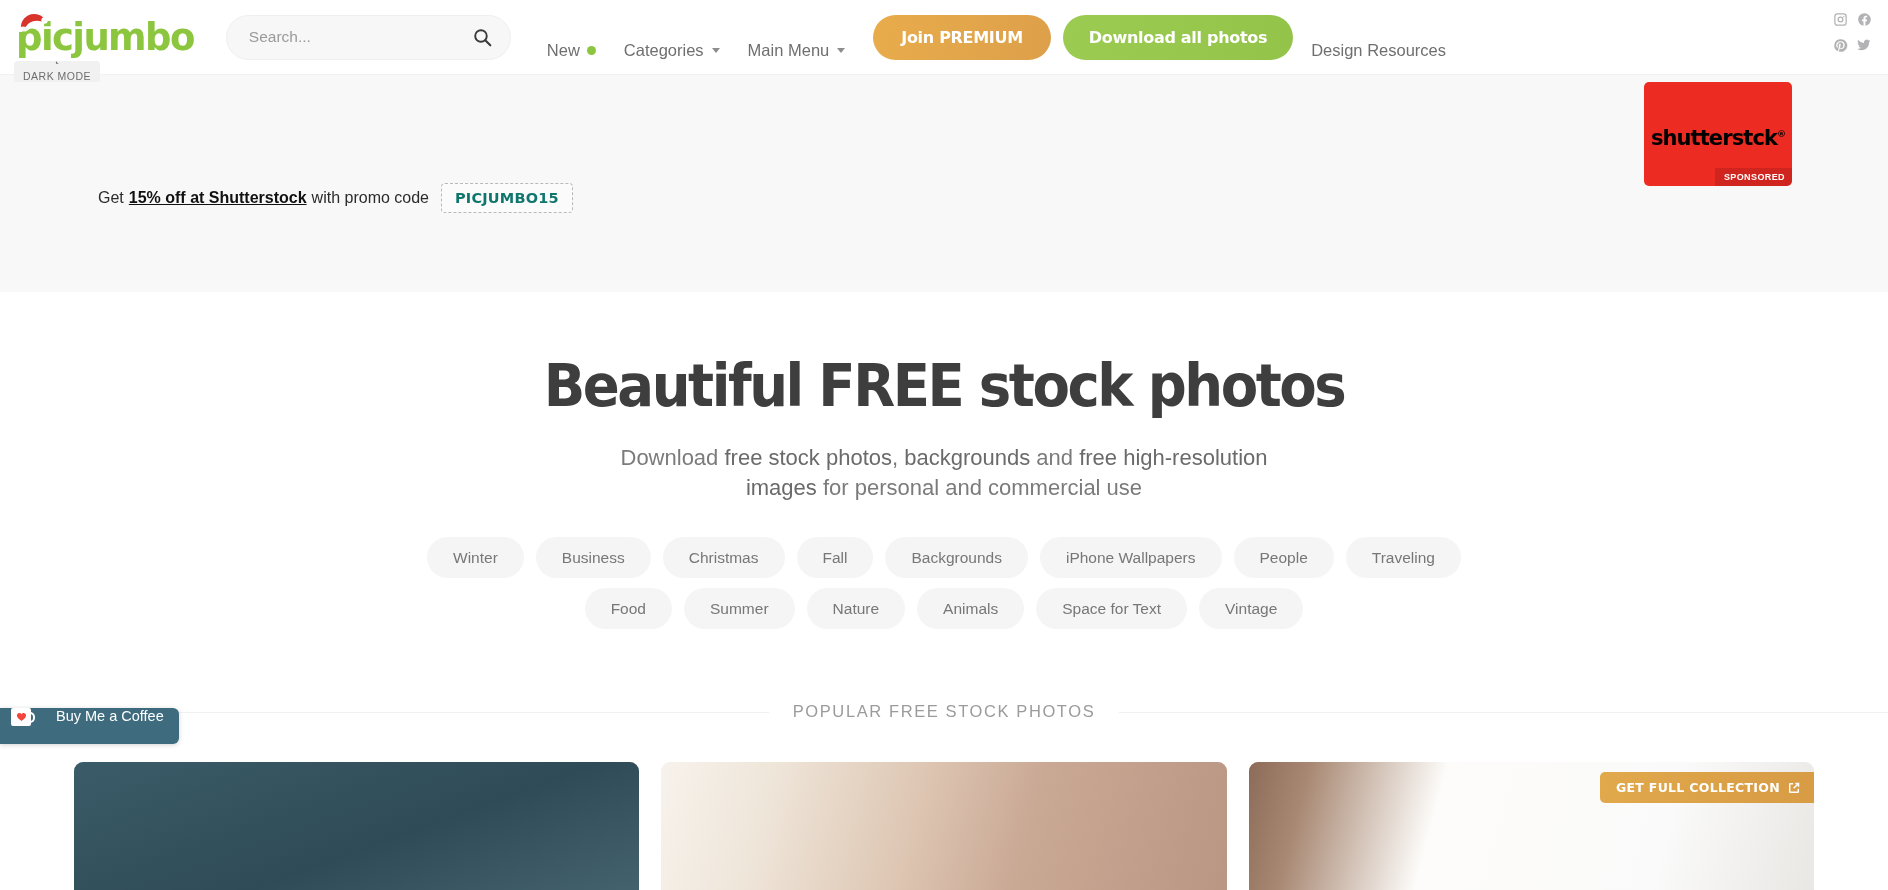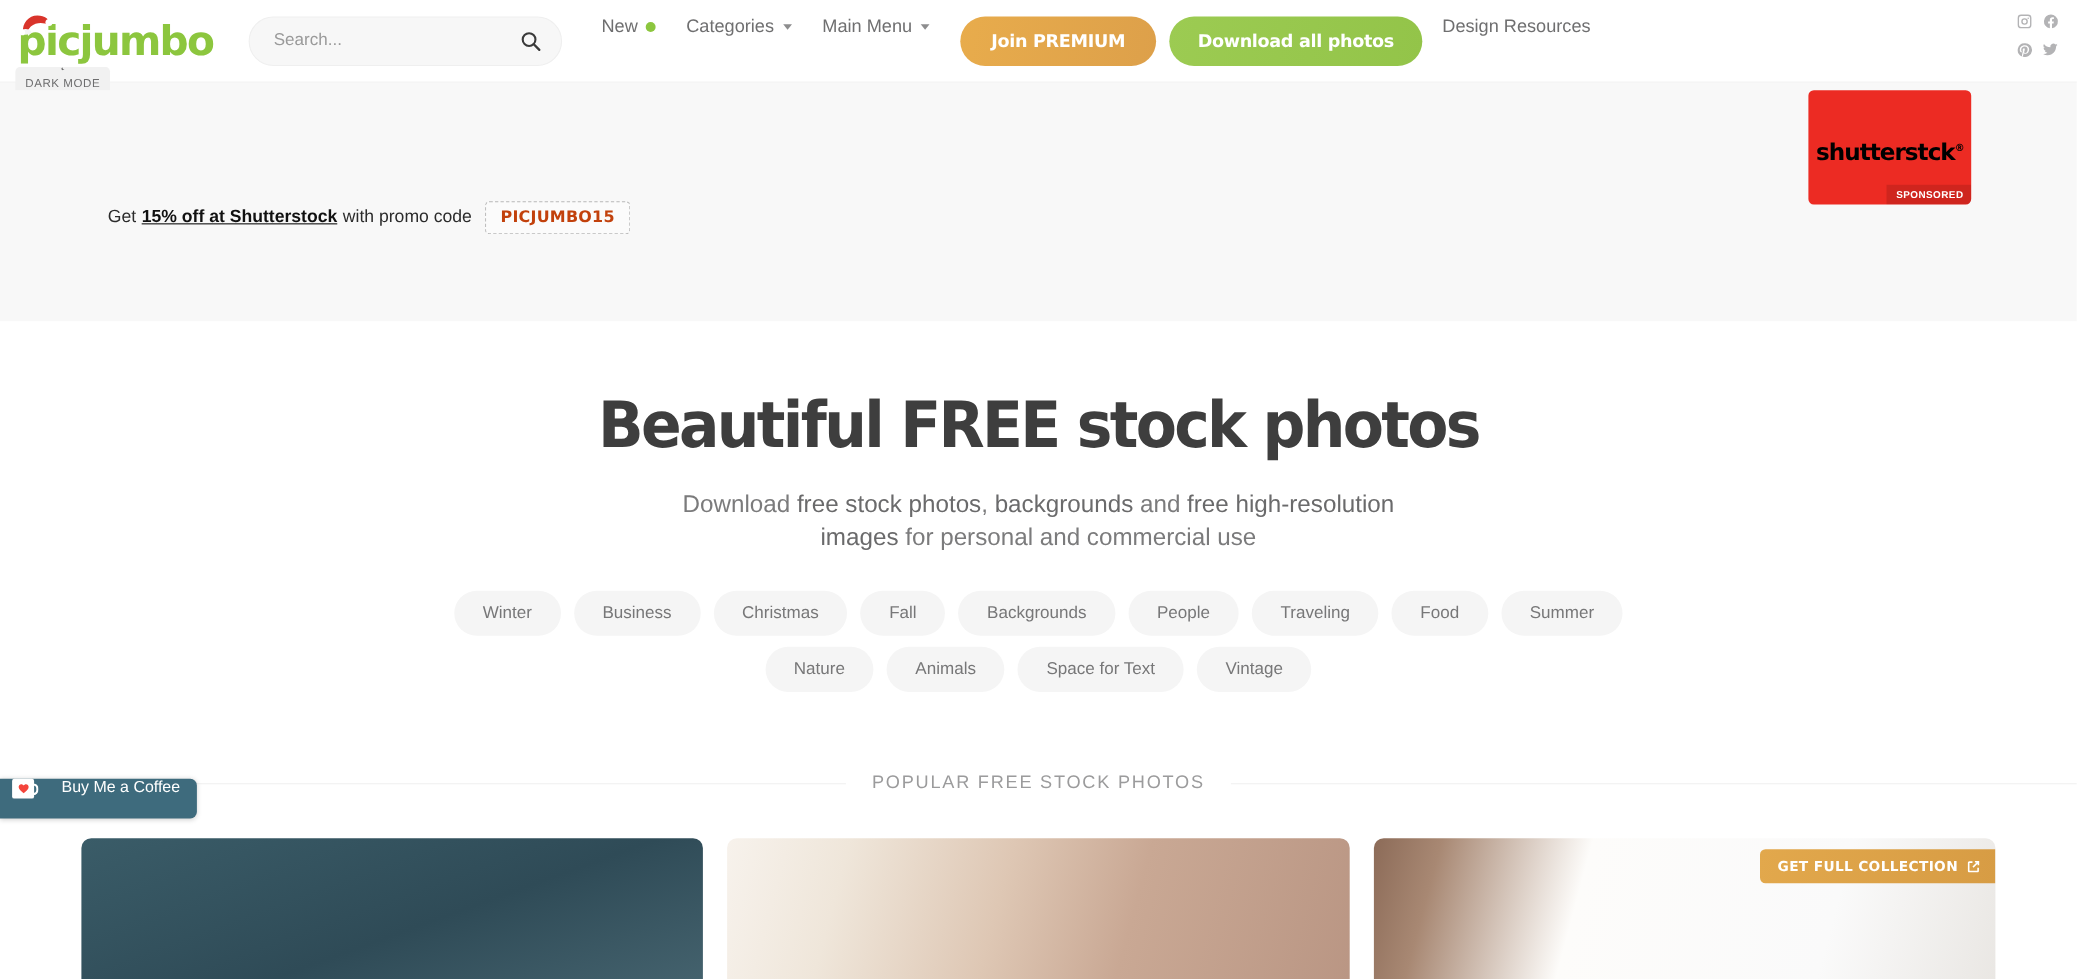--- a/index.html
+++ b/index.html
@@ -76,21 +76,21 @@
   .search-btn {
     width: 42px; height: 43px;
     background: transparent; border: 0; cursor: pointer;
     display: flex; align-items: center; justify-content: center;
     padding: 0 12px 0 0;
   }
 
   
   .nav {
     display: flex;
-    align-items: flex-start;
+    align-items: flex-end;
     gap: 0px;
   }
   .nav-link {
     font-size: 16.5px;
     color: #6f6f70;
     text-decoration: none;
     padding: 0 14px;
     white-space: nowrap;
     display: flex;
     align-items: center;
@@ -234,21 +234,21 @@
   }
   .promo-code {
     margin-left: 12px;
     border: 1px dashed #b9b9b9;
     border-radius: 4px;
     padding: 6px 13px;
     font-family: "DejaVu Sans", sans-serif;
     font-size: 14.5px;
     font-weight: 700;
     letter-spacing: 0.2px;
-    color: #c2410c;
+    color: #0f766e;
     background: #fbfbfb;
     cursor: pointer;
   }
 
   
   .hero { text-align: center; padding-top: 64px; }
   .hero-title {
     font-family: "DejaVu Sans", sans-serif;
     font-size: 58px;
     font-weight: 700;
@@ -480,20 +480,21 @@
   <h1 class="hero-title">Beautiful FREE stock photos</h1>
   <p class="hero-sub"><span>Download </span><b>free stock photos</b><span>, </span><b>backgrounds</b><span> and </span><b>free high-resolution images</b><span> for personal and commercial use</span></p>
 </div>
 
 <div class="tags">
     <a class="tag">Winter</a>
     <a class="tag">Business</a>
     <a class="tag">Christmas</a>
     <a class="tag">Fall</a>
     <a class="tag">Backgrounds</a>
+    <a class="tag">iPhone Wallpapers</a>
     <a class="tag">People</a>
     <a class="tag">Traveling</a>
     <a class="tag">Food</a>
     <a class="tag">Summer</a>
     <a class="tag">Nature</a>
     <a class="tag">Animals</a>
     <a class="tag">Space for Text</a>
     <a class="tag">Vintage</a>
   </div>
 

